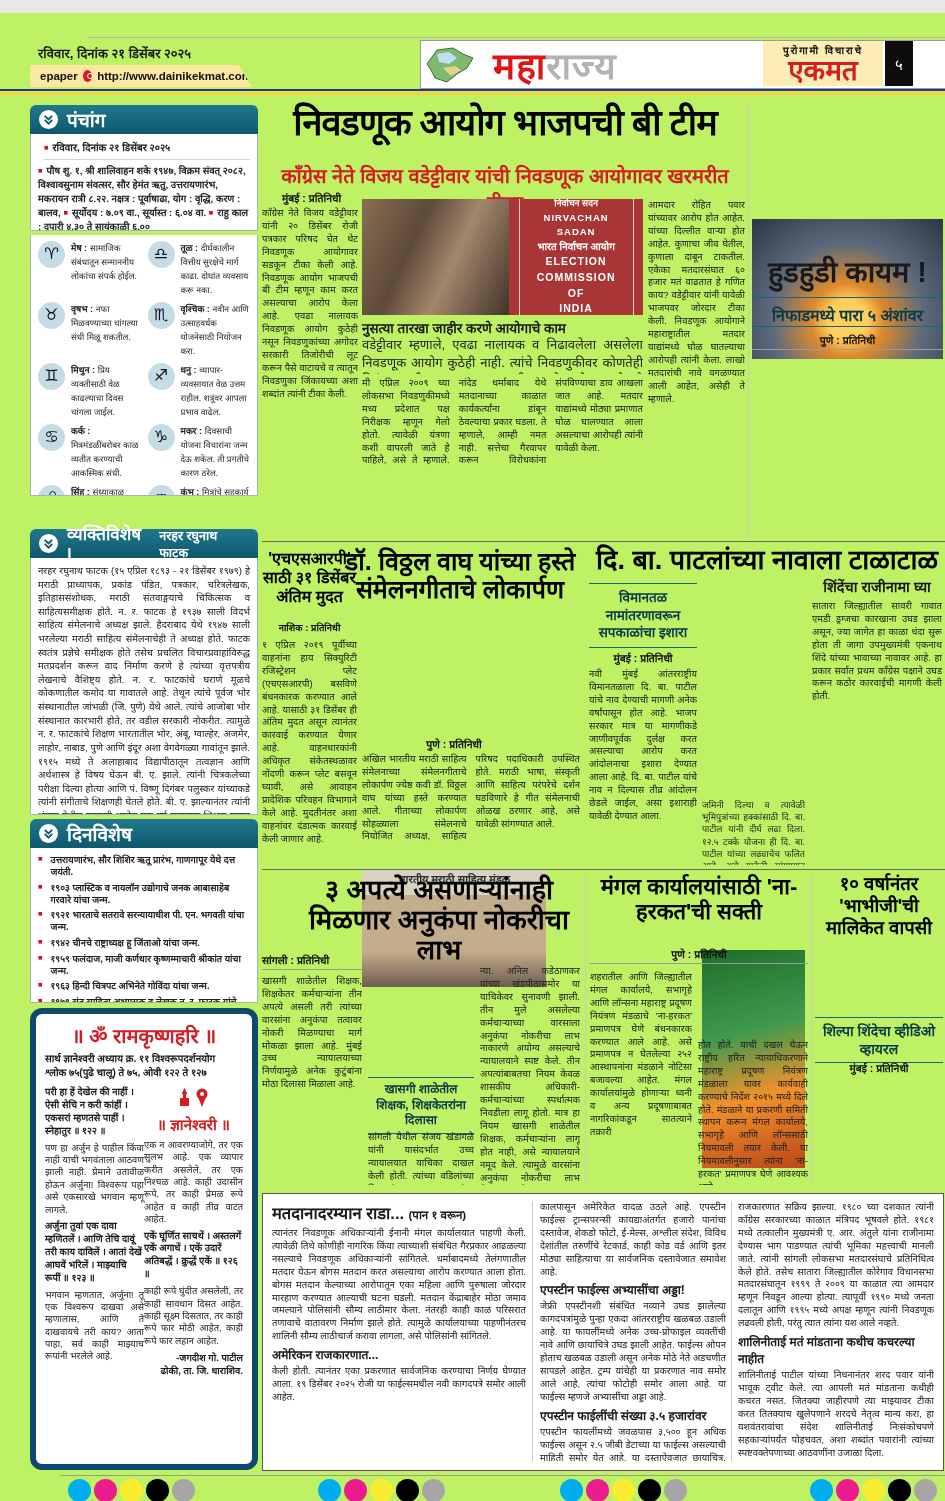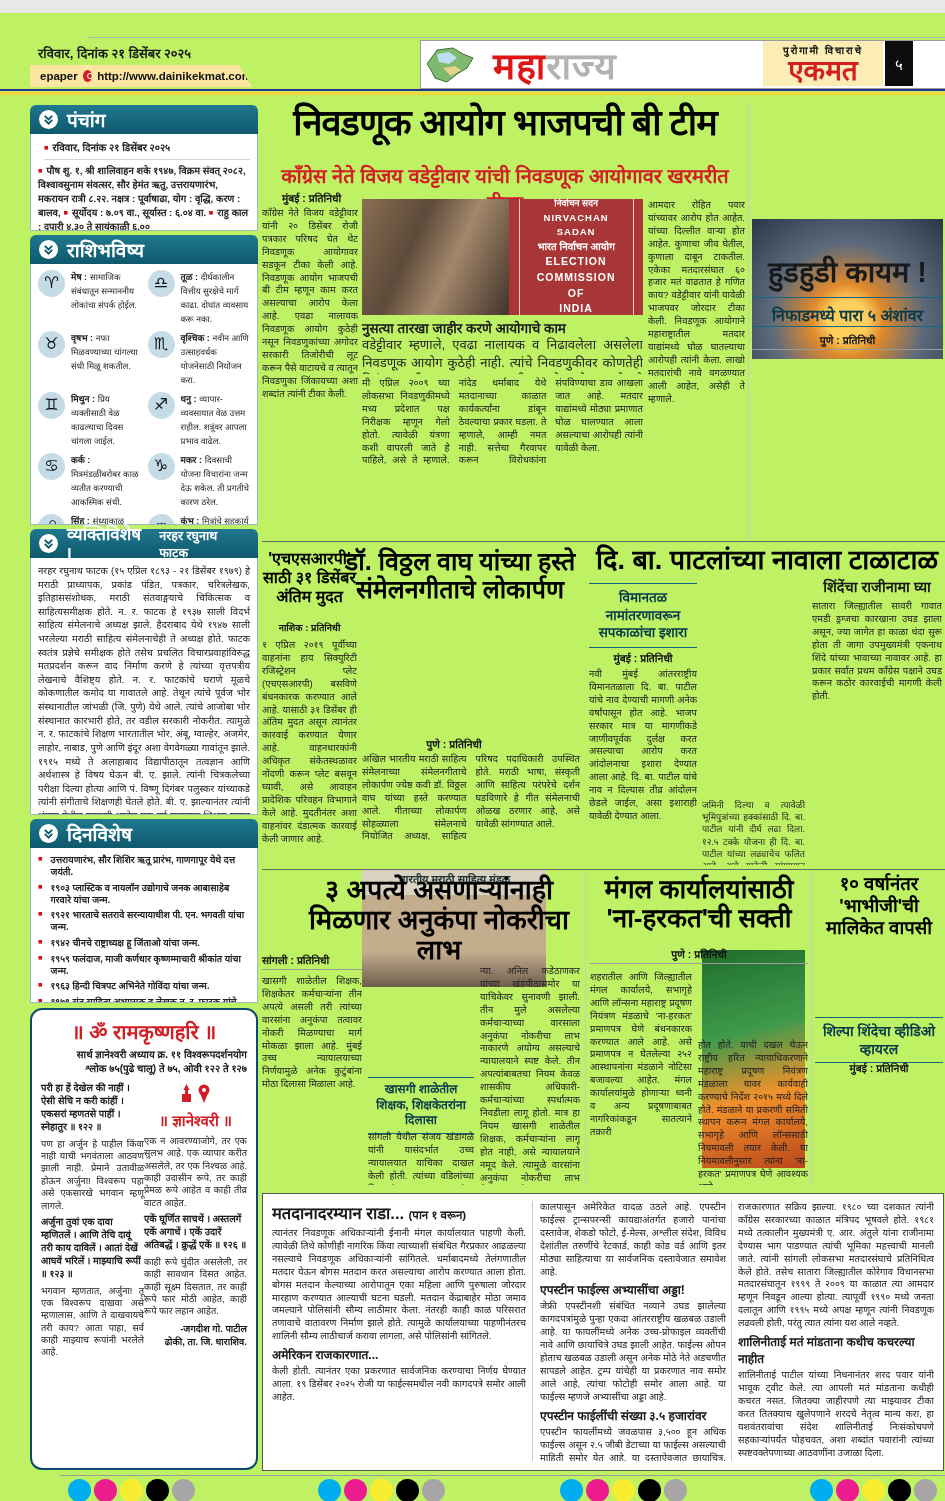--- a/index.html
+++ b/index.html
@@ -38,23 +38,23 @@
   .sq{color:#cf1020;font-size:7.5px;margin-right:4px;vertical-align:1px;}
   .pan-date{font-weight:bold;margin:1px 0 4px 6px;border-bottom:1px solid #c9d6db;padding-bottom:4px;}
   .rgrid{display:grid;grid-template-columns:1fr 1fr;gap:5px 7px;}
   .rentry{display:flex;gap:6px;align-items:flex-start;}
   .ricon{width:27px;height:27px;border-radius:50%;background:#c5dbe6;color:#09131a;display:flex;align-items:center;justify-content:center;
      font-size:16px;flex:0 0 auto;font-family:"DejaVu Sans",sans-serif;}
   .rname{font-weight:bold;font-size:9px;}
   .rtext{font-size:8.6px;line-height:1.25;}
   .vy-person{margin-left:auto;font-size:12.5px;font-weight:bold;}
   .din-item{display:flex;gap:4px;margin-bottom:3.5px;font-weight:bold;font-size:9.3px;line-height:1.3;}
-  .rambox{left:30px;width:228px;border:2px solid #0c4a6e;border-radius:12px;background:#fff;padding:8px 9px;box-sizing:border-box;overflow:hidden;}
+  .rambox{left:30px;width:228px;border:6px solid #0c4a6e;border-radius:12px;background:#fff;padding:8px 9px;box-sizing:border-box;overflow:hidden;}
   .ram-title{color:#d21f26;font-size:20px;font-weight:bold;text-align:center;}
-  .ram-sub{font-size:10px;font-weight:bold;text-align:right;margin-top:3px;line-height:1.35;}
+  .ram-sub{font-size:10px;font-weight:bold;text-align:left;margin-top:3px;line-height:1.35;}
   .ram-cols{display:grid;grid-template-columns:1fr 1fr;gap:0;margin-top:7px;}
   .verse{font-weight:bold;font-size:9.6px;line-height:1.35;margin-bottom:4px;}
   .prose{font-size:9.3px;line-height:1.33;text-align:justify;margin-bottom:4px;}
   .dny-logo{color:#d21f26;font-weight:bold;font-size:15px;text-align:center;margin:2px 0 5px;}
   .ram-sign{font-weight:bold;font-size:9.5px;text-align:right;}
   
   .h-main{font-size:36px;font-weight:bold;line-height:1.0;color:#000;letter-spacing:-1px;}
   .h-red{color:#d21f26;font-size:20px;font-weight:bold;}
   .h-mid{font-size:25px;font-weight:bold;line-height:1.12;color:#000;}
   .h-sm{font-size:16px;font-weight:bold;line-height:1.2;color:#000;}
@@ -130,28 +130,20 @@
       <div class="pan-date"><span class="sq">■</span><span>रविवार, दिनांक २१ डिसेंबर २०२५</span></div>
       <div style="font-weight:bold;font-size:9.7px;line-height:1.45;">
         <span class="sq">■</span><span>पौष शु. १, श्री शालिवाहन शके १९४७, विक्रम संवत् २०८२, विश्वावसुनाम संवत्सर, सौर हेमंत ऋतु, उत्तरायणारंभ, मकरायन रात्री ८.२२. नक्षत्र : पूर्वाषाढा, योग : वृद्धि, करण : बालव,</span>
         <span class="sq">■</span><span>सूर्योदय : ७.०९ वा., सूर्यास्त : ६.०४ वा.</span>
         <span class="sq">■</span><span>राहु काल : दुपारी ४.३० ते सायंकाळी ६.००</span>
       </div>
     </div>
   </div>
 
   <div class="abs panel" style="top:222px;">
-    <div class="phead">
-      <span class="picon">
-        <svg width="13" height="13" viewBox="0 0 14 14">
-            <path d="M3 3 L7 7 L11 3 M3 7.5 L7 11.5 L11 7.5" fill="none" stroke="#0e586c" stroke-width="2"></path>
-          </svg>
-      </span>
-      <span>राशिभविष्य</span>
-    </div>
     <div class="pbody" style="height:261px;">
       <div class="rgrid">
         <div class="rentry">
             <span class="ricon">♈</span>
             <span><span class="rname">मेष :</span> <span class="rtext">सामाजिक संबंधातून सन्माननीय लोकांचा संपर्क होईल.</span></span>
           </div>
         <div class="rentry">
             <span class="ricon">♎</span>
             <span><span class="rname">तूळ :</span> <span class="rtext">दीर्घकालीन वित्तीय सुरक्षेचे मार्ग काढा. दोघांत व्यवसाय करू नका.</span></span>
           </div>
@@ -350,21 +342,21 @@
   <div class="abs jtext" style="left:262px;top:962px;width:100px;height:210px;">खासगी शाळेतील शिक्षक, शिक्षकेतर कर्मचाऱ्यांना तीन अपत्ये असली तरी त्यांच्या वारसांना अनुकंपा तत्वावर नोकरी मिळण्याचा मार्ग मोकळा झाला आहे. मुंबई उच्च न्यायालयाच्या निर्णयामुळे अनेक कुटुंबांना मोठा दिलासा मिळाला आहे.</div>
 
   <div class="abs" style="left:368px;top:1064px;width:106px;border-top:1.5px solid #15657c;border-bottom:1.5px solid #15657c;padding:4px 0;">
     <div class="sub-teal center" style="font-size:12px;line-height:1.3;">खासगी शाळेतील शिक्षक, शिक्षकेतरांना दिलासा</div>
   </div>
   <div class="abs jtext" style="left:368px;top:1118px;width:106px;height:54px;">सांगली येथील संजय खंडागळे यांनी यासंदर्भात उच्च न्यायालयात याचिका दाखल केली होती. त्यांच्या वडिलांच्या निधनानंतर अनुकंपा नोकरीसाठी त्यांनी अर्ज केला होता. मात्र तीन अपत्यांचे कारण देत त्यांना नकार देण्यात आला होता. त्यांनी न्यायालयात धाव घेतली.</div>
   <div class="abs jtext" style="left:480px;top:952px;width:100px;height:220px;">न्या. अनिल कडेठाणकर यांच्या खंडपीठासमोर या याचिकेवर सुनावणी झाली. तीन मुले असलेल्या कर्मचाऱ्याच्या वारसाला अनुकंपा नोकरीचा लाभ नाकारणे अयोग्य असल्याचे न्यायालयाने स्पष्ट केले. तीन अपत्यांबाबतचा नियम केवळ शासकीय अधिकारी-कर्मचाऱ्यांच्या स्पर्धात्मक निवडीला लागू होतो. मात्र हा नियम खासगी शाळेतील शिक्षक, कर्मचाऱ्यांना लागू होत नाही, असे न्यायालयाने नमूद केले. त्यामुळे वारसांना अनुकंपा नोकरीचा लाभ मिळणार आहे.</div>
 
   <div class="abs vrule" style="left:585px;top:860px;height:312px;"></div>
 
-  <div class="abs h-mid center" style="left:590px;top:862px;width:218px;font-size:26px;">मंगल कार्यालयांसाठी 'ना-हरकत'ची सक्ती</div>
+  <div class="abs h-mid center" style="left:590px;top:862px;width:218px;font-size:22px;">मंगल कार्यालयांसाठी 'ना-हरकत'ची सक्ती</div>
   <div class="abs byline center" style="left:590px;top:934px;width:218px;">पुणे : प्रतिनिधी</div>
   <div class="abs hrule" style="left:590px;top:950px;width:218px;"></div>
   <div class="abs jtext" style="left:590px;top:958px;width:102px;height:214px;">शहरातील आणि जिल्ह्यातील मंगल कार्यालये, सभागृहे आणि लॉन्सना महाराष्ट्र प्रदूषण नियंत्रण मंडळाचे 'ना-हरकत' प्रमाणपत्र घेणे बंधनकारक करण्यात आले आहे. असे प्रमाणपत्र न घेतलेल्या २५२ आस्थापनांना मंडळाने नोटिसा बजावल्या आहेत. मंगल कार्यालयांमुळे होणाऱ्या ध्वनी व अन्य प्रदूषणाबाबत नागरिकांकडून सातत्याने तक्रारी</div>
 
   <div class="abs jtext" style="left:698px;top:1026px;width:110px;height:146px;">होत होते. याची दखल घेऊन राष्ट्रीय हरित न्यायाधिकरणाने महाराष्ट्र प्रदूषण नियंत्रण मंडळाला यावर कार्यवाही करण्याचे निर्देश २०१५ मध्ये दिले होते. मंडळाने या प्रकरणी समिती स्थापन करून मंगल कार्यालये, सभागृहे आणि लॉन्ससाठी नियमावली तयार केली. या नियमावलीनुसार त्यांना 'ना-हरकत' प्रमाणपत्र घेणे आवश्यक आहे.</div>
 
   <div class="abs vrule" style="left:811px;top:860px;height:312px;"></div>
 
   <div class="abs h-sm center" style="left:815px;top:860px;width:128px;font-size:18.5px;">१० वर्षानंतर 'भाभीजी'ची मालिकेत वापसी</div>
 

